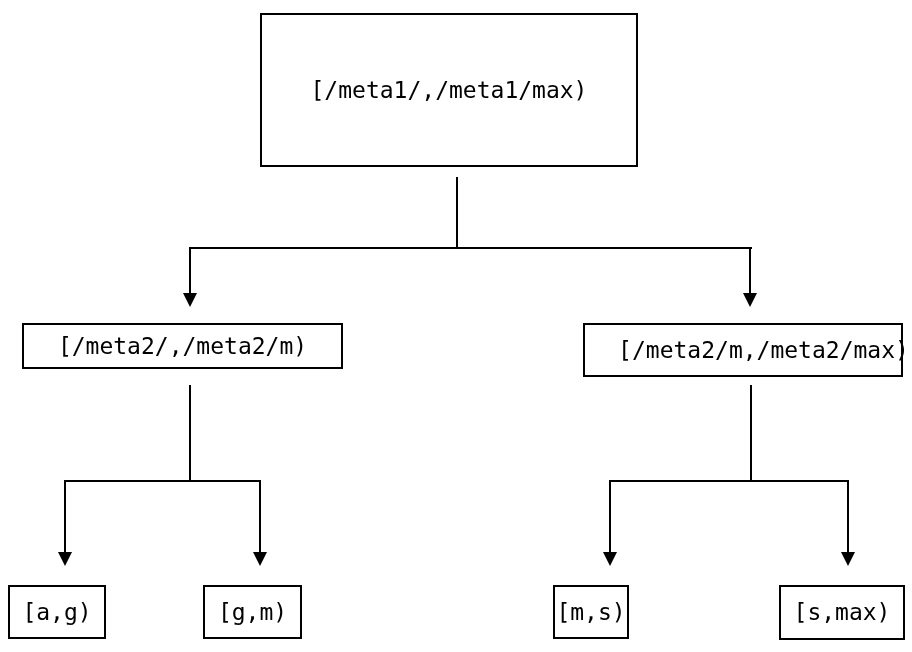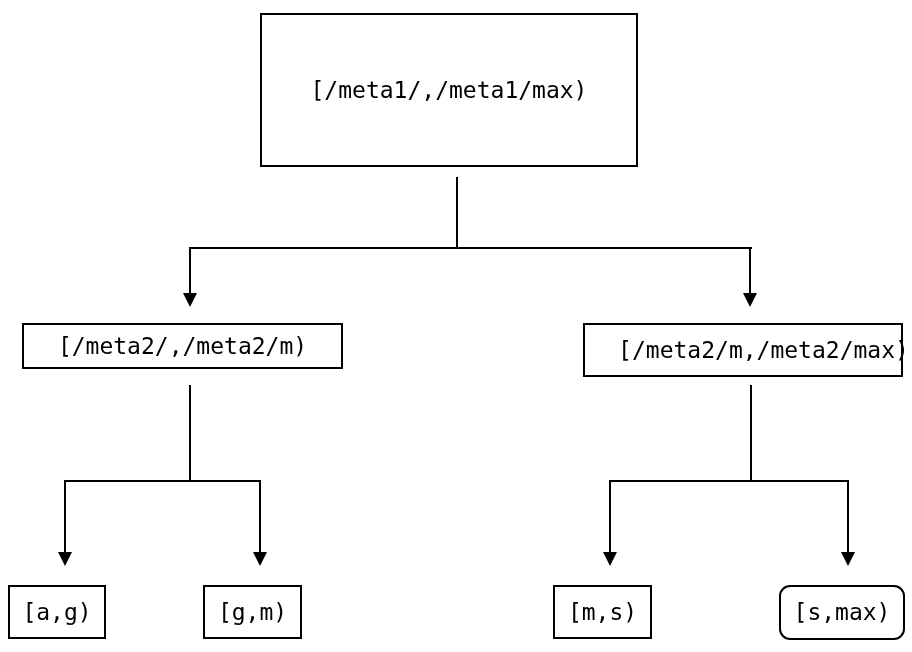--- a/index.html
+++ b/index.html
@@ -33,22 +33,22 @@
     font-size: 23px;
     line-height: 1;
     color: #000000;
     white-space: pre;
   }
   .node-root      { left: 260px; top: 13px;  width: 378px; height: 154px; }
   .node-l2-left   { left: 22px;  top: 323px; width: 321px; height: 46px;  }
   .node-l2-right  { left: 583px; top: 323px; width: 320px; height: 54px; padding-left: 41px;  }
   .node-leaf-ag   { left: 8px;   top: 585px; width: 98px;  height: 54px; text-align: right;  }
   .node-leaf-gm   { left: 203px; top: 585px; width: 99px;  height: 54px;  }
-  .node-leaf-ms   { left: 553px; top: 585px; width: 99px;  height: 54px;  }
-  .node-leaf-smax { left: 779px; top: 585px; width: 126px; height: 55px; border-radius: 11px;  }
+  .node-leaf-ms   { left: 553px; top: 585px; width: 76px;  height: 54px;  }
+  .node-leaf-smax { left: 779px; top: 585px; width: 126px; height: 55px;  }
 </style>
 </head>
 <body>
 
 <div class="canvas">
 
   <svg class="connectors" viewBox="0 0 912 652" xmlns="http://www.w3.org/2000/svg" aria-hidden="true">
     <g stroke="#000000" stroke-width="2" fill="none">
 
       <path d="M457,177 V249"></path>

